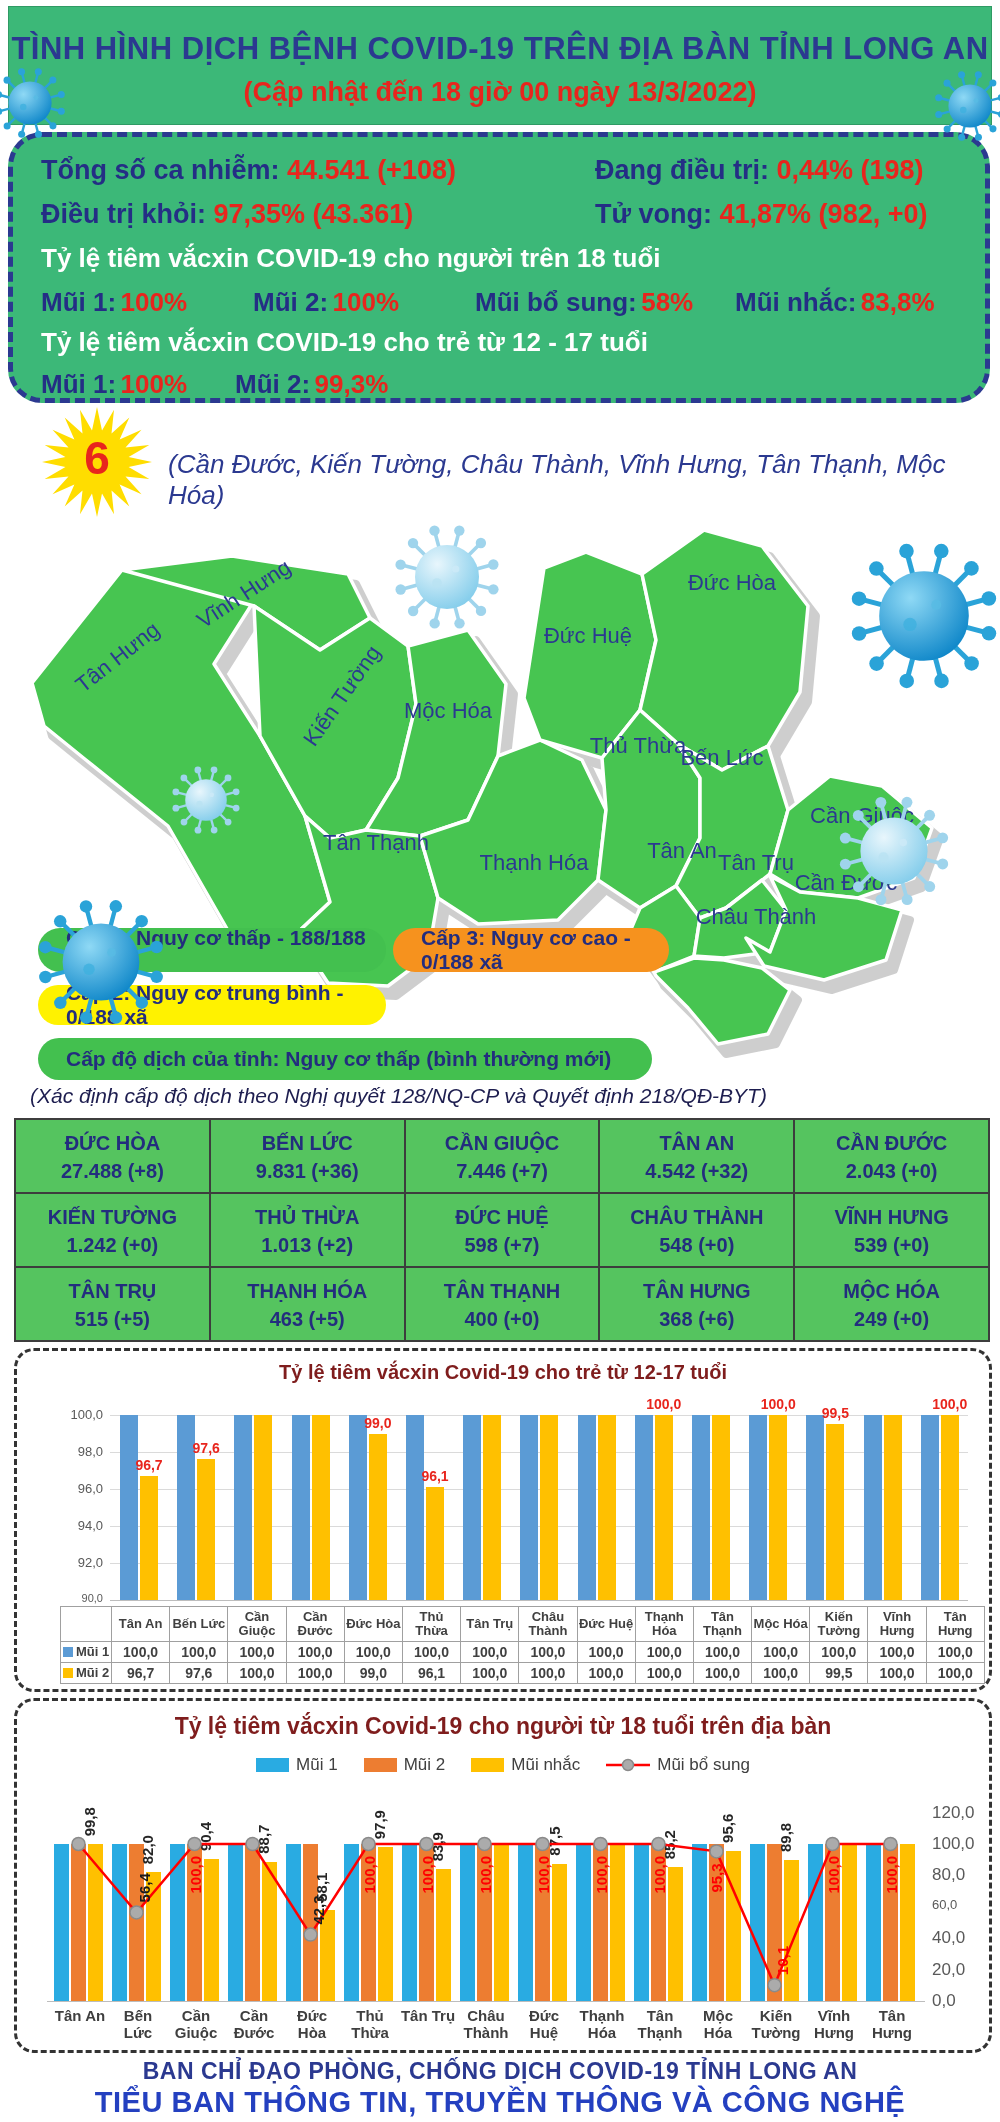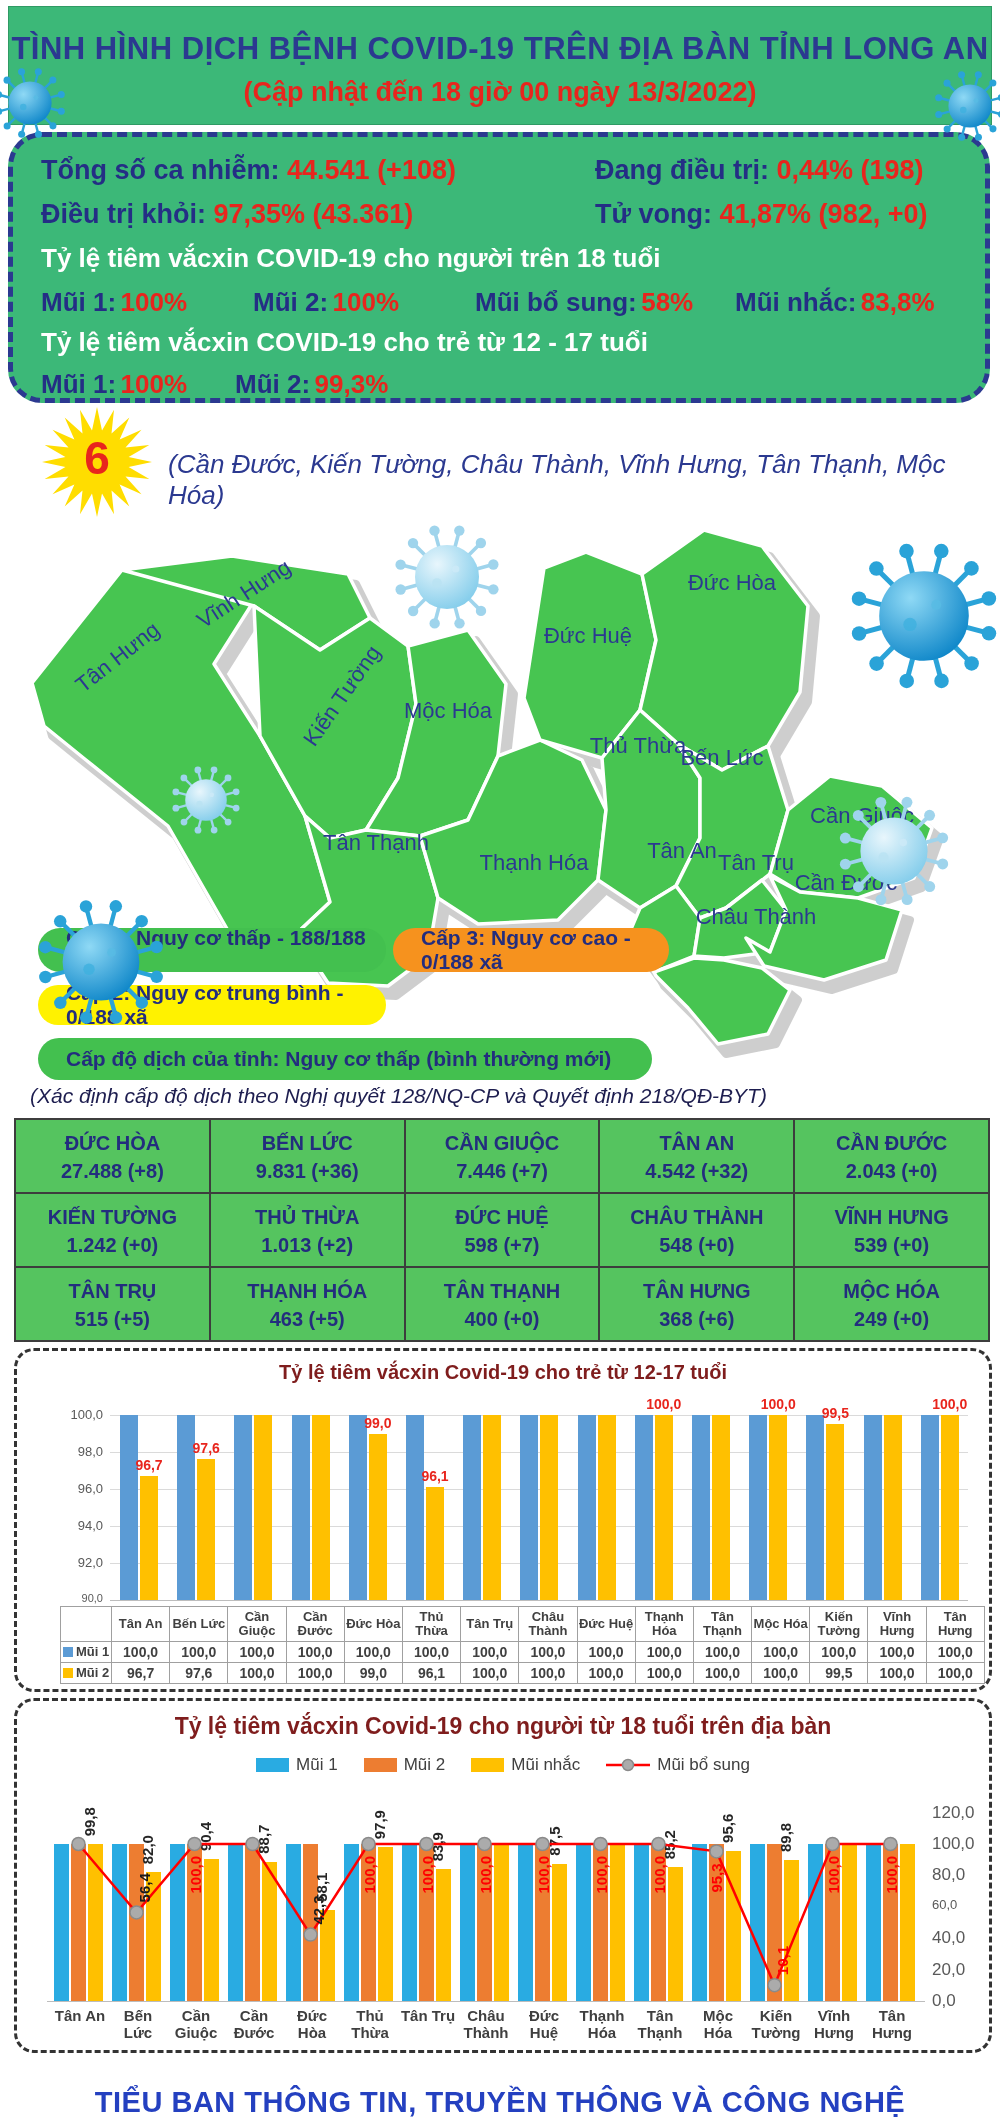--- a/index.html
+++ b/index.html
@@ -482,20 +482,21 @@
         <div class="c2x" style="position: absolute; left: 498px; top: 306px; width: 58px; text-align: center; font-size: 15px; font-weight: bold; color: rgb(63, 63, 63); line-height: 1.15;">Đức Huệ</div>
         <div class="c2x" style="position: absolute; left: 556px; top: 306px; width: 58px; text-align: center; font-size: 15px; font-weight: bold; color: rgb(63, 63, 63); line-height: 1.15;">Thạnh Hóa</div>
         <div class="c2x" style="position: absolute; left: 614px; top: 306px; width: 58px; text-align: center; font-size: 15px; font-weight: bold; color: rgb(63, 63, 63); line-height: 1.15;">Tân Thạnh</div>
         <div class="c2x" style="position: absolute; left: 672px; top: 306px; width: 58px; text-align: center; font-size: 15px; font-weight: bold; color: rgb(63, 63, 63); line-height: 1.15;">Mộc Hóa</div>
         <div class="c2x" style="position: absolute; left: 730px; top: 306px; width: 58px; text-align: center; font-size: 15px; font-weight: bold; color: rgb(63, 63, 63); line-height: 1.15;">Kiến Tường</div>
         <div class="c2x" style="position: absolute; left: 788px; top: 306px; width: 58px; text-align: center; font-size: 15px; font-weight: bold; color: rgb(63, 63, 63); line-height: 1.15;">Vĩnh Hưng</div>
         <div class="c2x" style="position: absolute; left: 846px; top: 306px; width: 58px; text-align: center; font-size: 15px; font-weight: bold; color: rgb(63, 63, 63); line-height: 1.15;">Tân Hưng</div>
       </div>
   </div>
 
+  <div class="foot1">BAN CHỈ ĐẠO PHÒNG, CHỐNG DỊCH COVID-19 TỈNH LONG AN</div>
   <div class="foot2">TIỂU BAN THÔNG TIN, TRUYỀN THÔNG VÀ CÔNG NGHỆ</div>
 
   <svg id="deco" viewBox="0 0 1000 2122">
       <defs>
         <radialGradient id="gvDark" cx="35%" cy="30%" r="75%">
           <stop offset="0%" stop-color="#8fd9f5"></stop>
           <stop offset="100%" stop-color="#0f87c9"></stop>
         </radialGradient>
         <radialGradient id="gvLight" cx="35%" cy="30%" r="75%">
           <stop offset="0%" stop-color="#e8f6fc"></stop>

